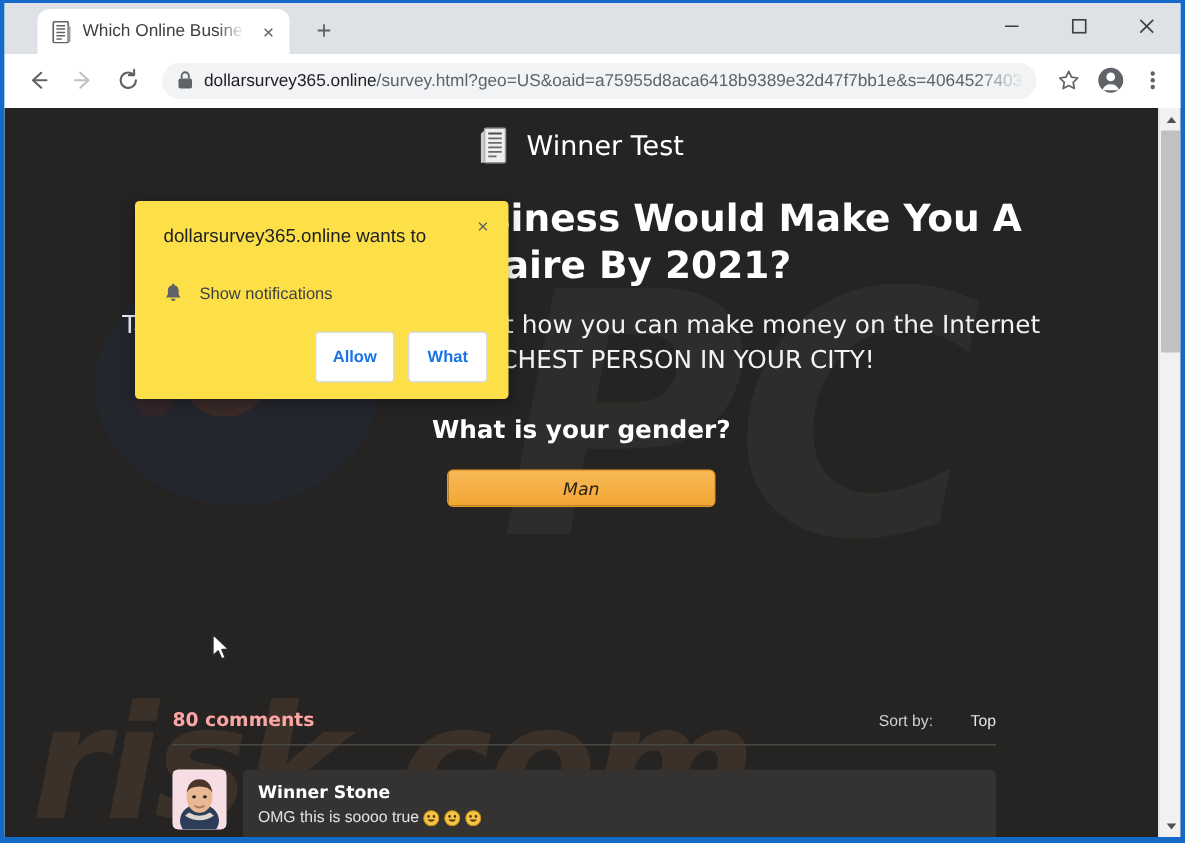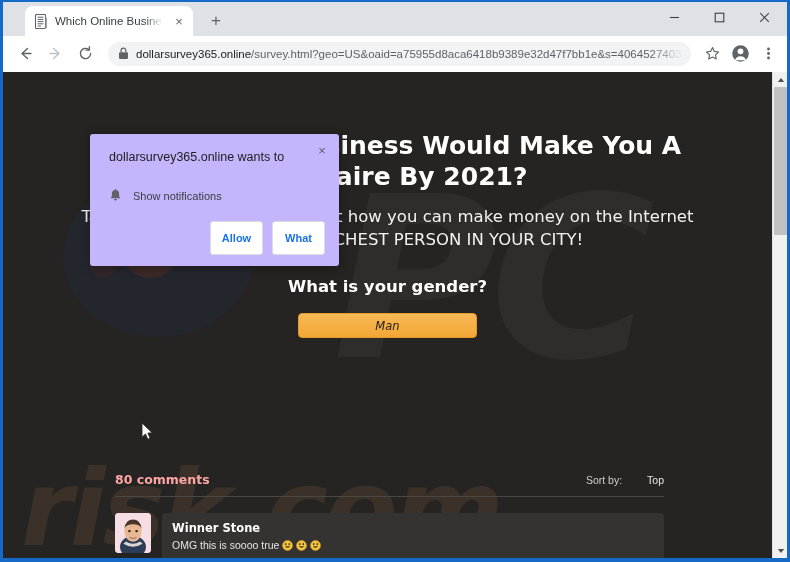--- a/index.html
+++ b/index.html
@@ -303,21 +303,21 @@
     width: 13px; height: 148px;
     background: #c1c1c1;
     border-radius: 1px;
   }
 
   
   #permission {
     position: absolute;
     left: 87px; top: 62px;
     width: 249px;
-    background: #c4b5fd;
+    background: #fde047;
     border-radius: 3px;
     box-shadow: 0 2px 10px rgba(0,0,0,0.35);
     padding: 15px 14px 11px 19px;
     z-index: 40;
   }
   #perm-title {
     font-size: 12.5px;
     color: #202124;
     line-height: 16px;
     padding-right: 14px;
@@ -464,20 +464,35 @@
     <div id="viewport">
 
       <div id="page">
 
         <div id="wm-blob1"></div>
         <div id="wm-blob2"></div>
         <div id="wm-blob3"></div>
         <div class="wm" id="wm-pc">PC</div>
         <div class="wm" id="wm-risk">risk.com</div>
 
+        <div id="site-header">
+          <span id="site-logo-icon">
+            <svg width="22" height="26" viewBox="0 0 22 26">
+              <rect x="4" y="1.5" width="14" height="23" rx="1" fill="#efefef" stroke="#9a9a9a" stroke-width="1"></rect>
+              <line x1="6.5" y1="5" x2="15.5" y2="5" stroke="#4a4a4a" stroke-width="1.3"></line>
+              <line x1="6.5" y1="8.2" x2="15.5" y2="8.2" stroke="#6a6a6a" stroke-width="1.1"></line>
+              <line x1="6.5" y1="11.2" x2="15.5" y2="11.2" stroke="#6a6a6a" stroke-width="1.1"></line>
+              <line x1="6.5" y1="14.2" x2="15.5" y2="14.2" stroke="#6a6a6a" stroke-width="1.1"></line>
+              <line x1="6.5" y1="17.2" x2="15.5" y2="17.2" stroke="#6a6a6a" stroke-width="1.1"></line>
+              <line x1="6.5" y1="20.2" x2="12" y2="20.2" stroke="#6a6a6a" stroke-width="1.1"></line>
+              <path d="M4 3 L1.6 5 L1.6 24.5 L4 24.5 Z" fill="#c9c9c9"></path>
+            </svg>
+          </span>
+          <span id="site-title">Winner Test</span>
+        </div>
 
         <div id="hero">
           <div id="headline">Which Online Business Would Make You A Billionaire By 2021?</div>
           <div id="subhead">Take this FREE test and find out how you can make money on the Internet to become the RICHEST PERSON IN YOUR CITY!</div>
           <div id="question">What is your gender?</div>
           <div id="choices">
             <div class="choice">Man</div>
           </div>
         </div>
 

